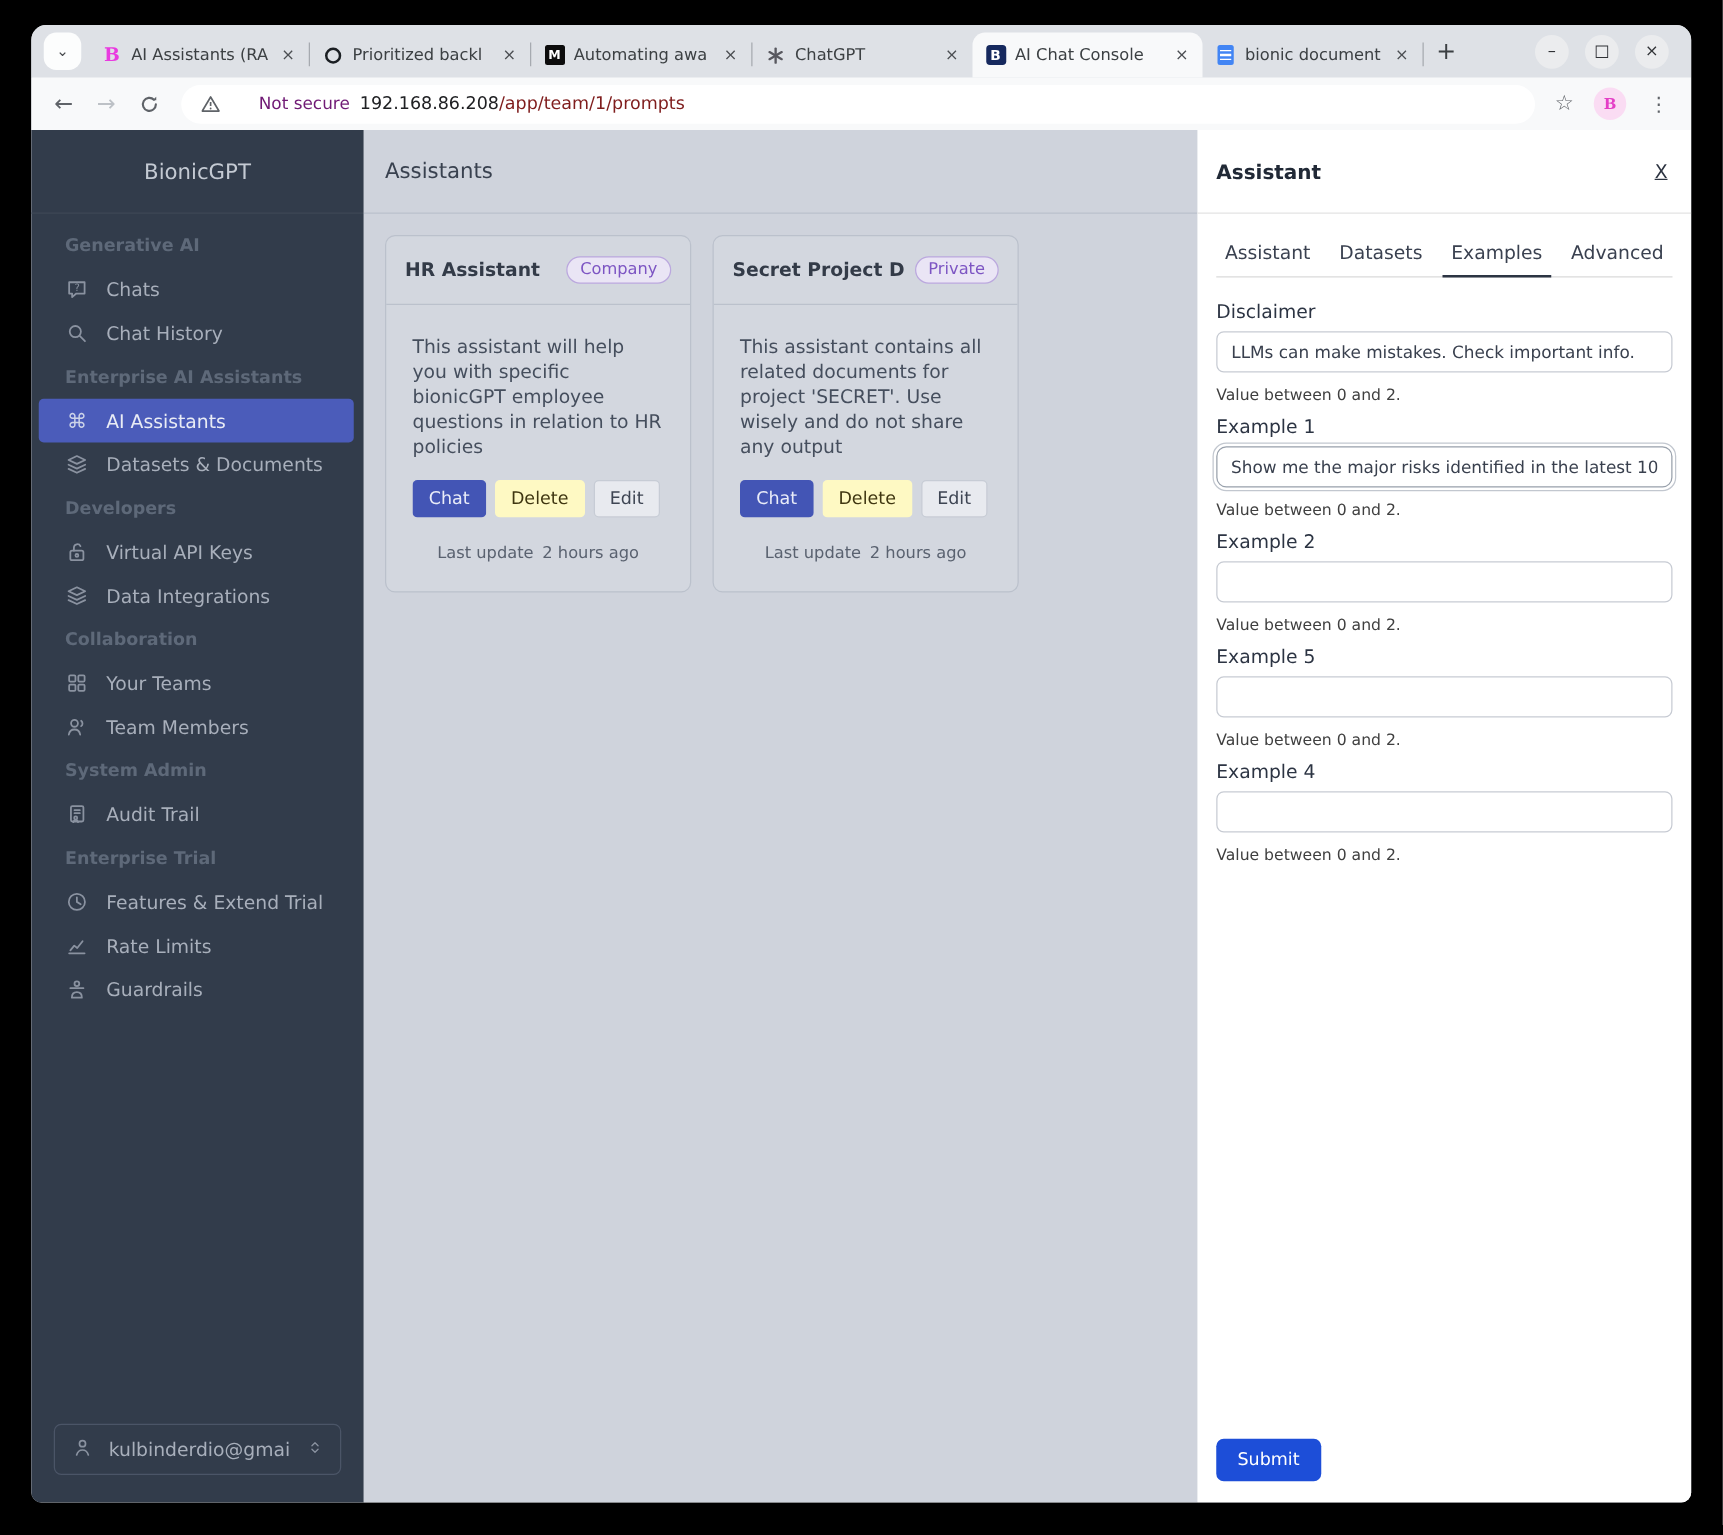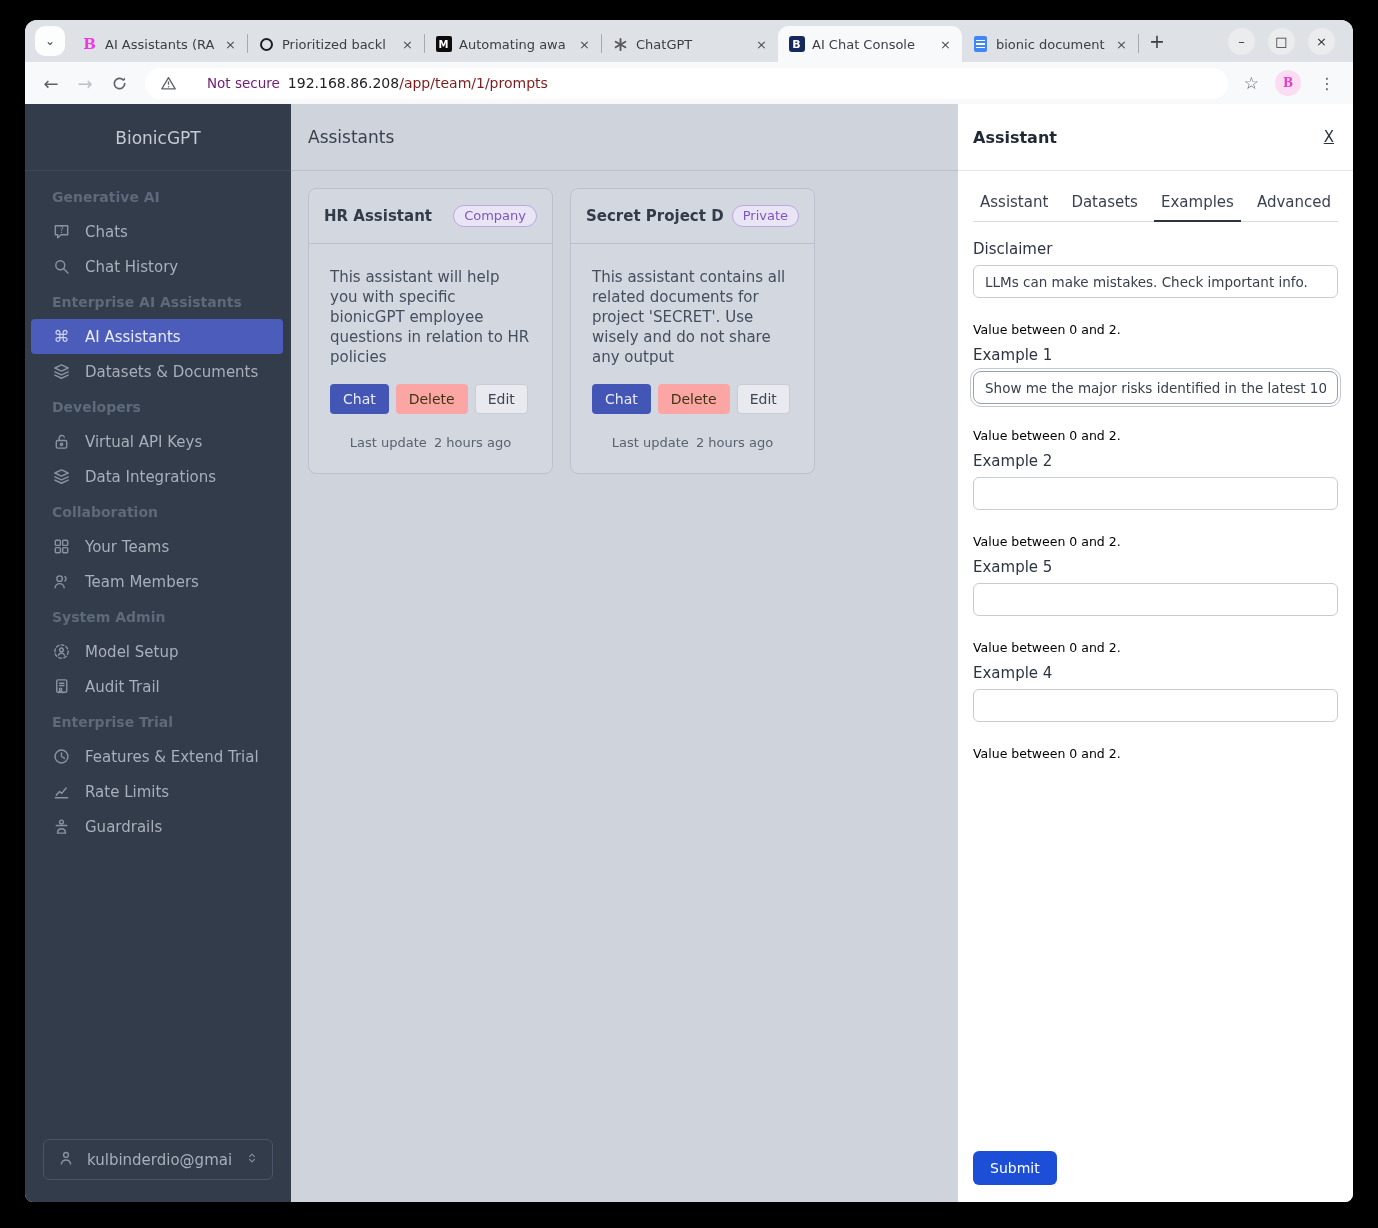--- a/index.html
+++ b/index.html
@@ -75,39 +75,39 @@
   .card { width:245px; border:1px solid #bbc1cc; border-radius:8px; background:#d3d7df; }
   .card-h { display:flex; align-items:center; justify-content:space-between; gap:8px; padding:16px 15px; border-bottom:1px solid #bbc1cc; }
   .card-title { font-weight:bold; font-size:15px; color:#333b48; white-space:nowrap; overflow:hidden; }
   .badge { font-size:13px; color:#7d55c3; background:#eae5f5; border:1px solid #bba8de; border-radius:999px;
            padding:2px 10px 3px; flex:none; }
   .card-b { padding:23px 21px 0; font-size:15px; line-height:1.34; color:#454e5d; }
   .btnrow { display:flex; gap:7px; margin-top:17px; }
   .btn { font-size:14px; padding:6px 12px; border-radius:4px; border:1px solid transparent; cursor:pointer;
          font-family:inherit; }
   .btn-chat { background:#4355b5; color:#e9ecf8; }
-  .btn-delete { background:#fca5a5; color:#3f3611; }
+  .btn-delete { background:#fef9c3; color:#3f3611; }
   .btn-edit { background:#e8eaef; border-color:#c7ccd5; color:#3e4553; }
   .card-f { text-align:center; padding:21px 0 23px; font-size:13px; color:#5a6270; display:flex; gap:7px; justify-content:center; }
 
   
   .panel { width:395px; background:#fff; display:flex; flex-direction:column; flex:none; }
   .panel-h { height:67px; display:flex; align-items:center; justify-content:space-between; padding:0 19px 0 15px;
              border-bottom:1px solid #e4e4e4; flex:none; }
   .panel-title { font-weight:bold; font-size:16px; color:#212936; }
   .panel-close { font-size:15px; color:#2c3340; text-decoration:underline; }
   .ptabs { display:flex; justify-content:space-between; margin:11px 15px 0; border-bottom:1px solid #dadada; }
   .ptab { padding:11px 7px 9px; font-size:15px; color:#3a4150; border-bottom:2px solid transparent; margin-bottom:-1px; }
   .ptab.active { border-bottom-color:#2c3443; }
   .pform { padding:9px 15px 0; flex:1; overflow:hidden; }
   .flabel { font-size:15px; color:#2c3443; margin:9px 0 7px; }
   .finput { width:100%; height:33px; border:1px solid #c7cbd3; border-radius:6px; padding:0 11px; font-size:13.5px;
             color:#39404e; background:#fff; font-family:inherit; }
   .finput.focused { border:1px solid #98a0ab; border-radius:8px; outline:1px solid #c2c7cf; outline-offset:2px; }
-  .fhelp { font-size:12.5px; color:#000000; margin:24px 0 9px; }
+  .fhelp { font-size:12.5px; color:#404040; margin:10px 0 9px; }
   .panel-f { padding:0 15px 17px; flex:none; }
   .btn-submit { background:#1d4ed8; color:#fff; border:none; border-radius:6px; padding:9px 17px; font-size:14px;
                 font-family:inherit; cursor:pointer; }
 </style>
 </head>
 <body>
 
 <div class="window">
 
   <div class="tabstrip">
@@ -293,30 +293,20 @@
                 <path d="M13.6 4.8a2.9 2.9 0 0 1 0 4.6"></path>
               </svg>
             </span>
           <span>Team Members</span>
         </div>
 
         <div class="sect">System Admin</div>
         <div class="sitem">
           <span class="icn">
               <svg width="19" height="19" viewBox="0 0 20 20">
-                <circle cx="10" cy="10" r="7" stroke-dasharray="3 2.4"></circle>
-                <circle cx="10" cy="8.3" r="1.9"></circle>
-                <path d="M6.8 13.8c.7-1.5 1.9-2.3 3.2-2.3s2.5.8 3.2 2.3"></path>
-              </svg>
-            </span>
-          <span>Model Setup</span>
-        </div>
-        <div class="sitem">
-          <span class="icn">
-              <svg width="19" height="19" viewBox="0 0 20 20">
                 <rect x="5" y="3" width="10.5" height="13" rx="1.3"></rect>
                 <path d="M8 6.5h4.5M8 9h4.5"></path>
                 <circle cx="9" cy="13" r="1.3"></circle>
                 <path d="M7 16.5c.4-1.2 1.1-1.8 2-1.8s1.6.6 2 1.8"></path>
               </svg>
             </span>
           <span>Audit Trail</span>
         </div>
 
         <div class="sect">Enterprise Trial</div>

